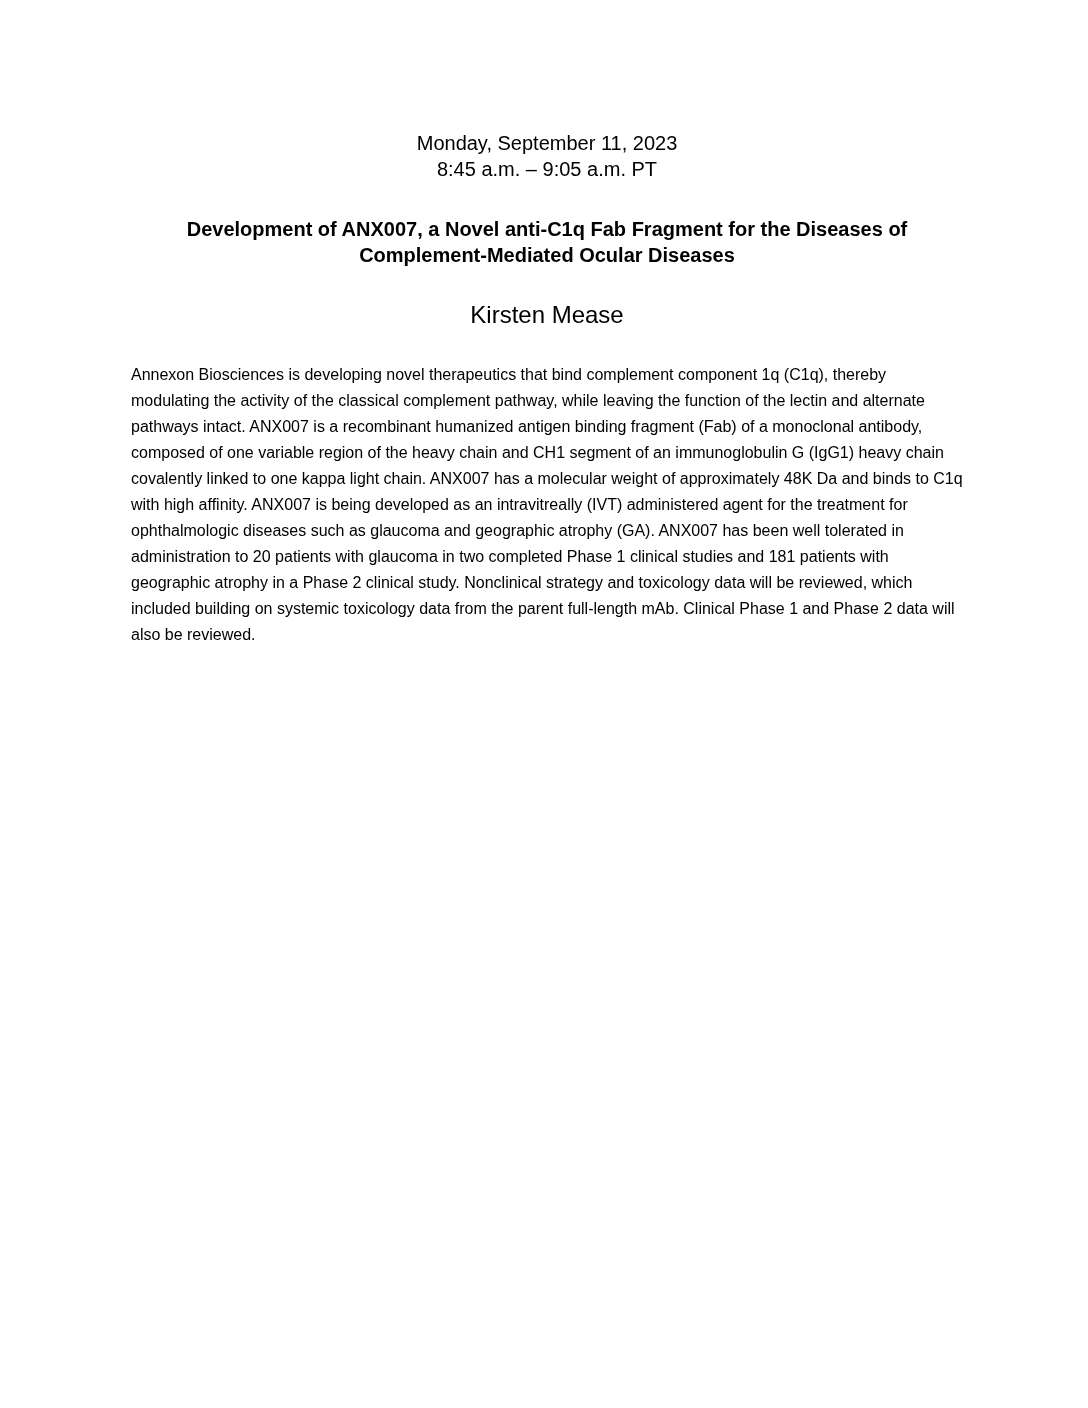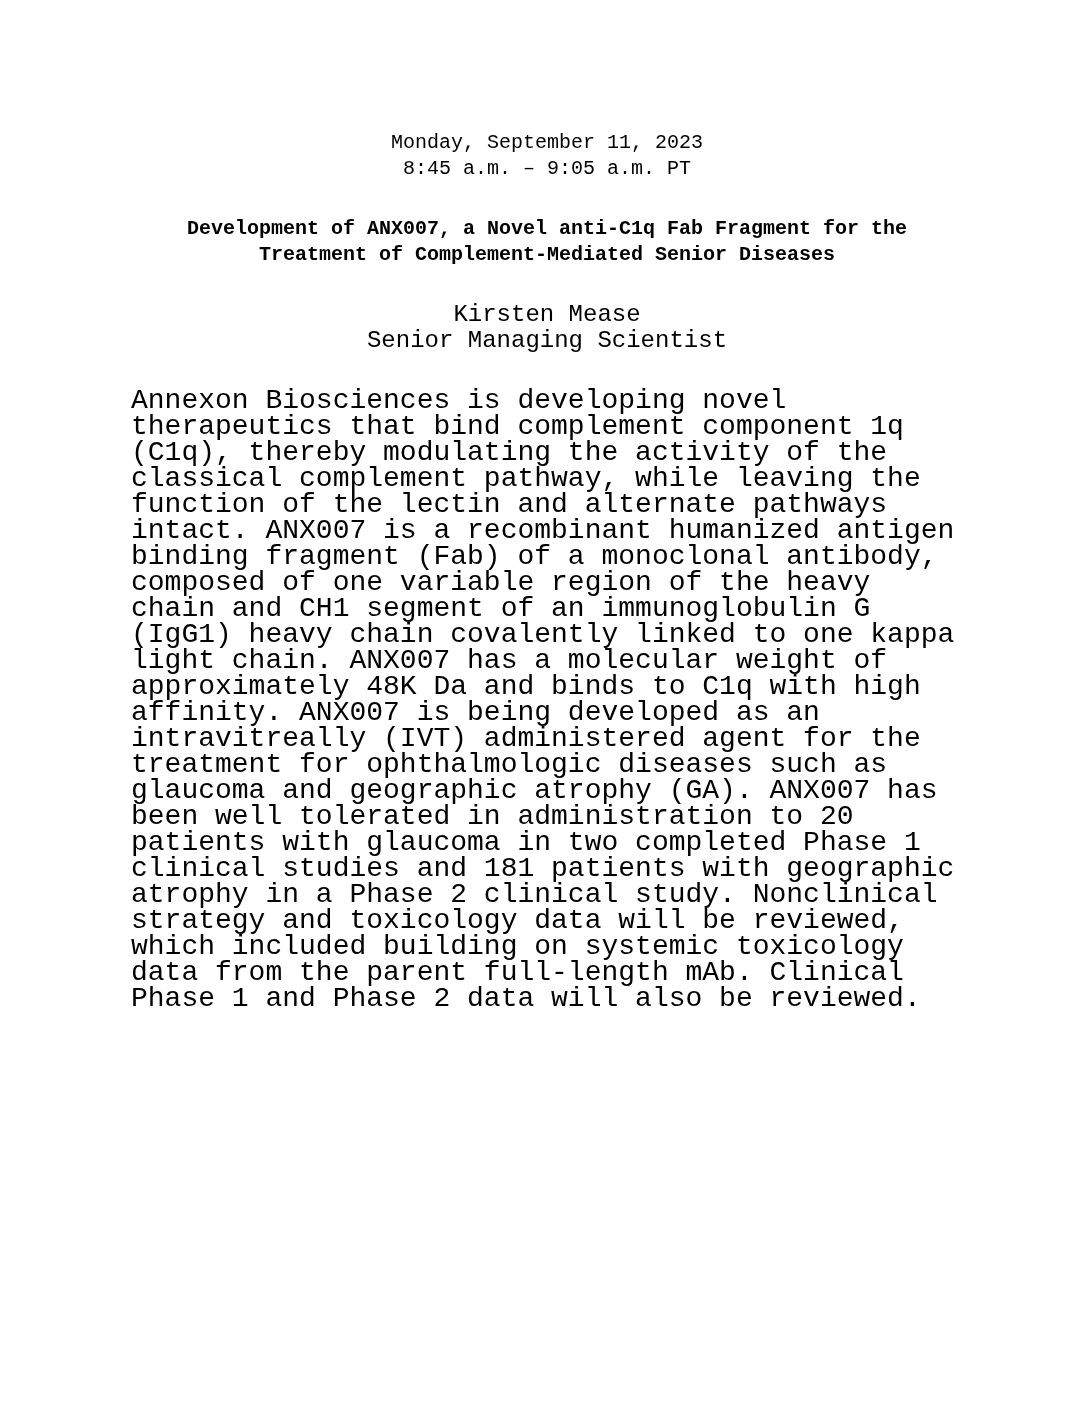--- a/index.html
+++ b/index.html
@@ -5,21 +5,21 @@
   html, body {
     margin: 0;
     padding: 0;
     background: #ffffff;
   }
   .page {
     position: relative;
     width: 1088px;
     height: 1408px;
     background: #ffffff;
-    font-family: Liberation Mono, monospace;
+    font-family: Liberation Sans, sans-serif;
     color: #000000;
     box-sizing: border-box;
     overflow: hidden;
   }
   .content {
     position: absolute;
     left: 131px;
     top: 130px;
     width: 832px;
   }
@@ -43,47 +43,46 @@
     font-weight: 700;
     text-align: center;
   }
   .speaker-line {
     font-size: 24px;
     line-height: 26px;
     font-weight: 400;
     text-align: center;
   }
   .abstract {
-    font-size: 28px;
+    font-size: 16px;
     line-height: 26px;
     font-weight: 400;
     text-align: left;
   }
 </style>
 </head>
 <body>
 
 <div class="page">
   <div class="content">
 
     <div class="centered header-line">Monday, September 11, 2023</div>
 
     <div class="centered header-line">8:45 a.m. – 9:05 a.m. PT</div>
 
     <div class="spacer-line"></div>
     <div class="half-spacer"></div>
 
-    <div class="session-title">Development of ANX007, a Novel anti-C1q Fab Fragment for the Treatment of Complement-Mediated Senior Diseases</div>
+    <div class="session-title">Development of ANX007, a Novel anti-C1q Fab Fragment for the Diseases of Complement-Mediated Ocular Diseases</div>
 
     <div class="spacer-line"></div>
     <div class="half-spacer"></div>
 
     <div class="speaker-line">Kirsten Mease</div>
 
-    <div class="speaker-line">Senior Managing Scientist</div>
 
 
     <div class="spacer-line"></div>
     <div class="half-spacer"></div>
 
     <div class="abstract">Annexon Biosciences is developing novel therapeutics that bind complement component 1q (C1q), thereby modulating the activity of the classical complement pathway, while leaving the function of the lectin and alternate pathways intact. ANX007 is a recombinant humanized antigen binding fragment (Fab) of a monoclonal antibody, composed of one variable region of the heavy chain and CH1 segment of an immunoglobulin G (IgG1) heavy chain covalently linked to one kappa light chain. ANX007 has a molecular weight of approximately 48K Da and binds to C1q with high affinity. ANX007 is being developed as an intravitreally (IVT) administered agent for the treatment for ophthalmologic diseases such as glaucoma and geographic atrophy (GA). ANX007 has been well tolerated in administration to 20 patients with glaucoma in two completed Phase 1 clinical studies and 181 patients with geographic atrophy in a Phase 2 clinical study. Nonclinical strategy and toxicology data will be reviewed, which included building on systemic toxicology data from the parent full-length mAb. Clinical Phase 1 and Phase 2 data will also be reviewed.</div>
 
   </div>
 </div>
 

